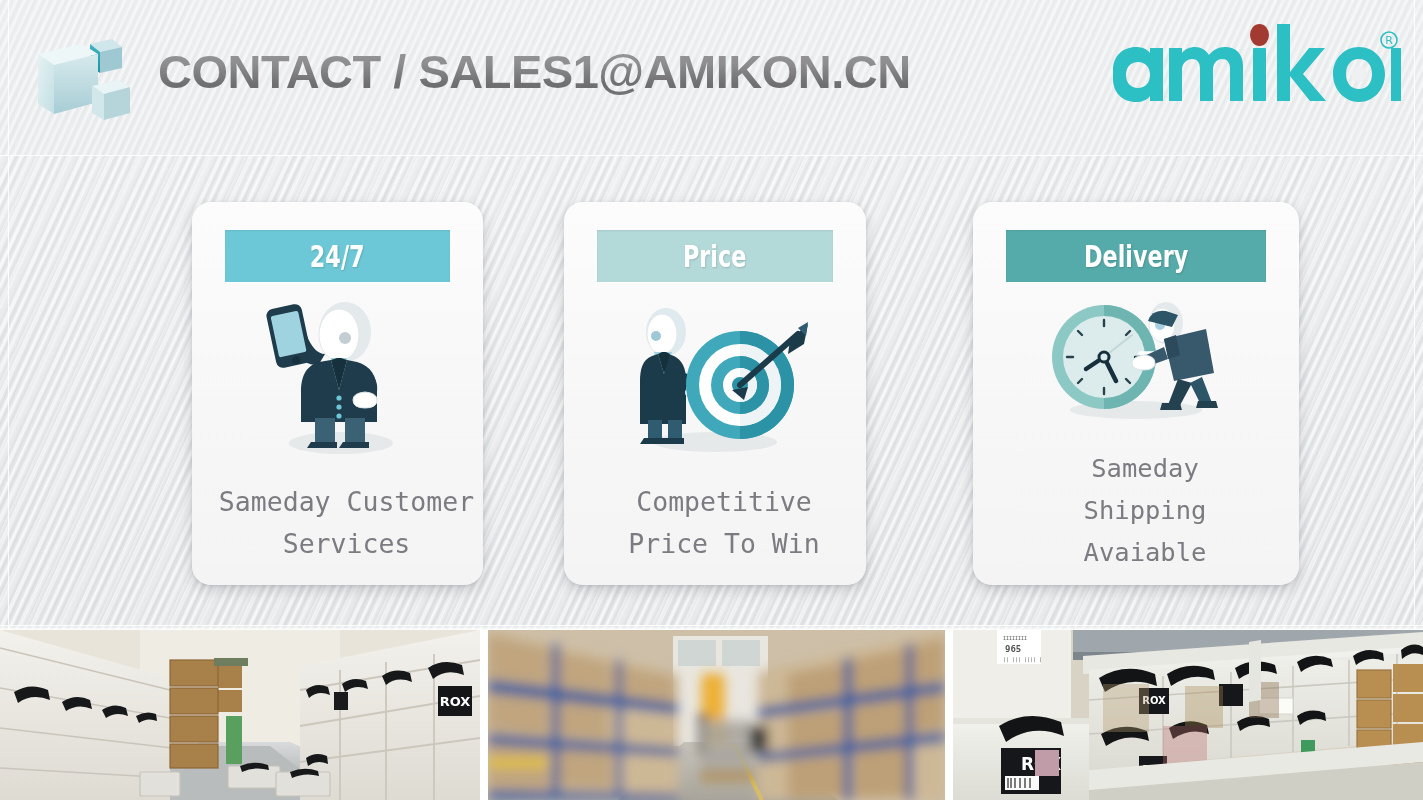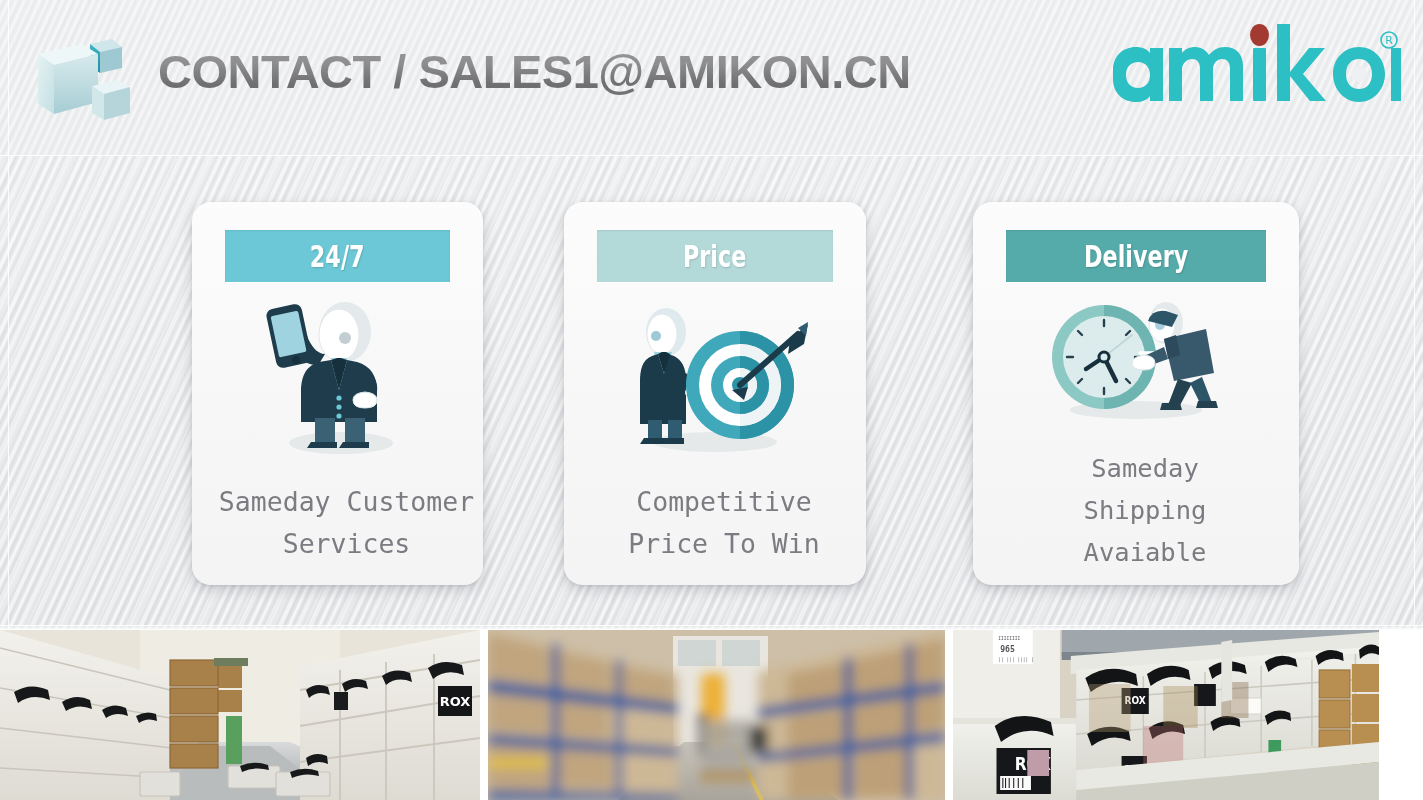--- a/index.html
+++ b/index.html
@@ -100,21 +100,21 @@
     font-size:26.5px; line-height:42px; color:#7b7b81;
     letter-spacing:0px; white-space:pre-line;
   }
   #card-2 .caption { font-size:25.5px; line-height:42px; bottom:12px; }
 
   
   #photostrip { position:absolute; left:0; bottom:0; width:1423px; height:170px; display:flex; gap:8px; background:#ffffff; }
   .photo { position:relative; height:170px; overflow:hidden; background:#cfcfcc; }
   .photo.p0 { width:480px; }
   .photo.p1 { width:457px; }
-  .photo.p2 { width:426px; }
+  .photo.p2 { width:470px; }
   .photo svg { position:absolute; inset:0; width:100%; height:100%; display:block; }
   #strip-top-edge { position:absolute; left:0; right:0; bottom:170px; height:4px; background:linear-gradient(180deg,rgba(255,255,255,0.0),#ffffff); pointer-events:none; }
 </style>
 </head>
 <body>
 
 <div id="page">
 
   <div class="tex"></div>
   <div class="tex2"></div>

